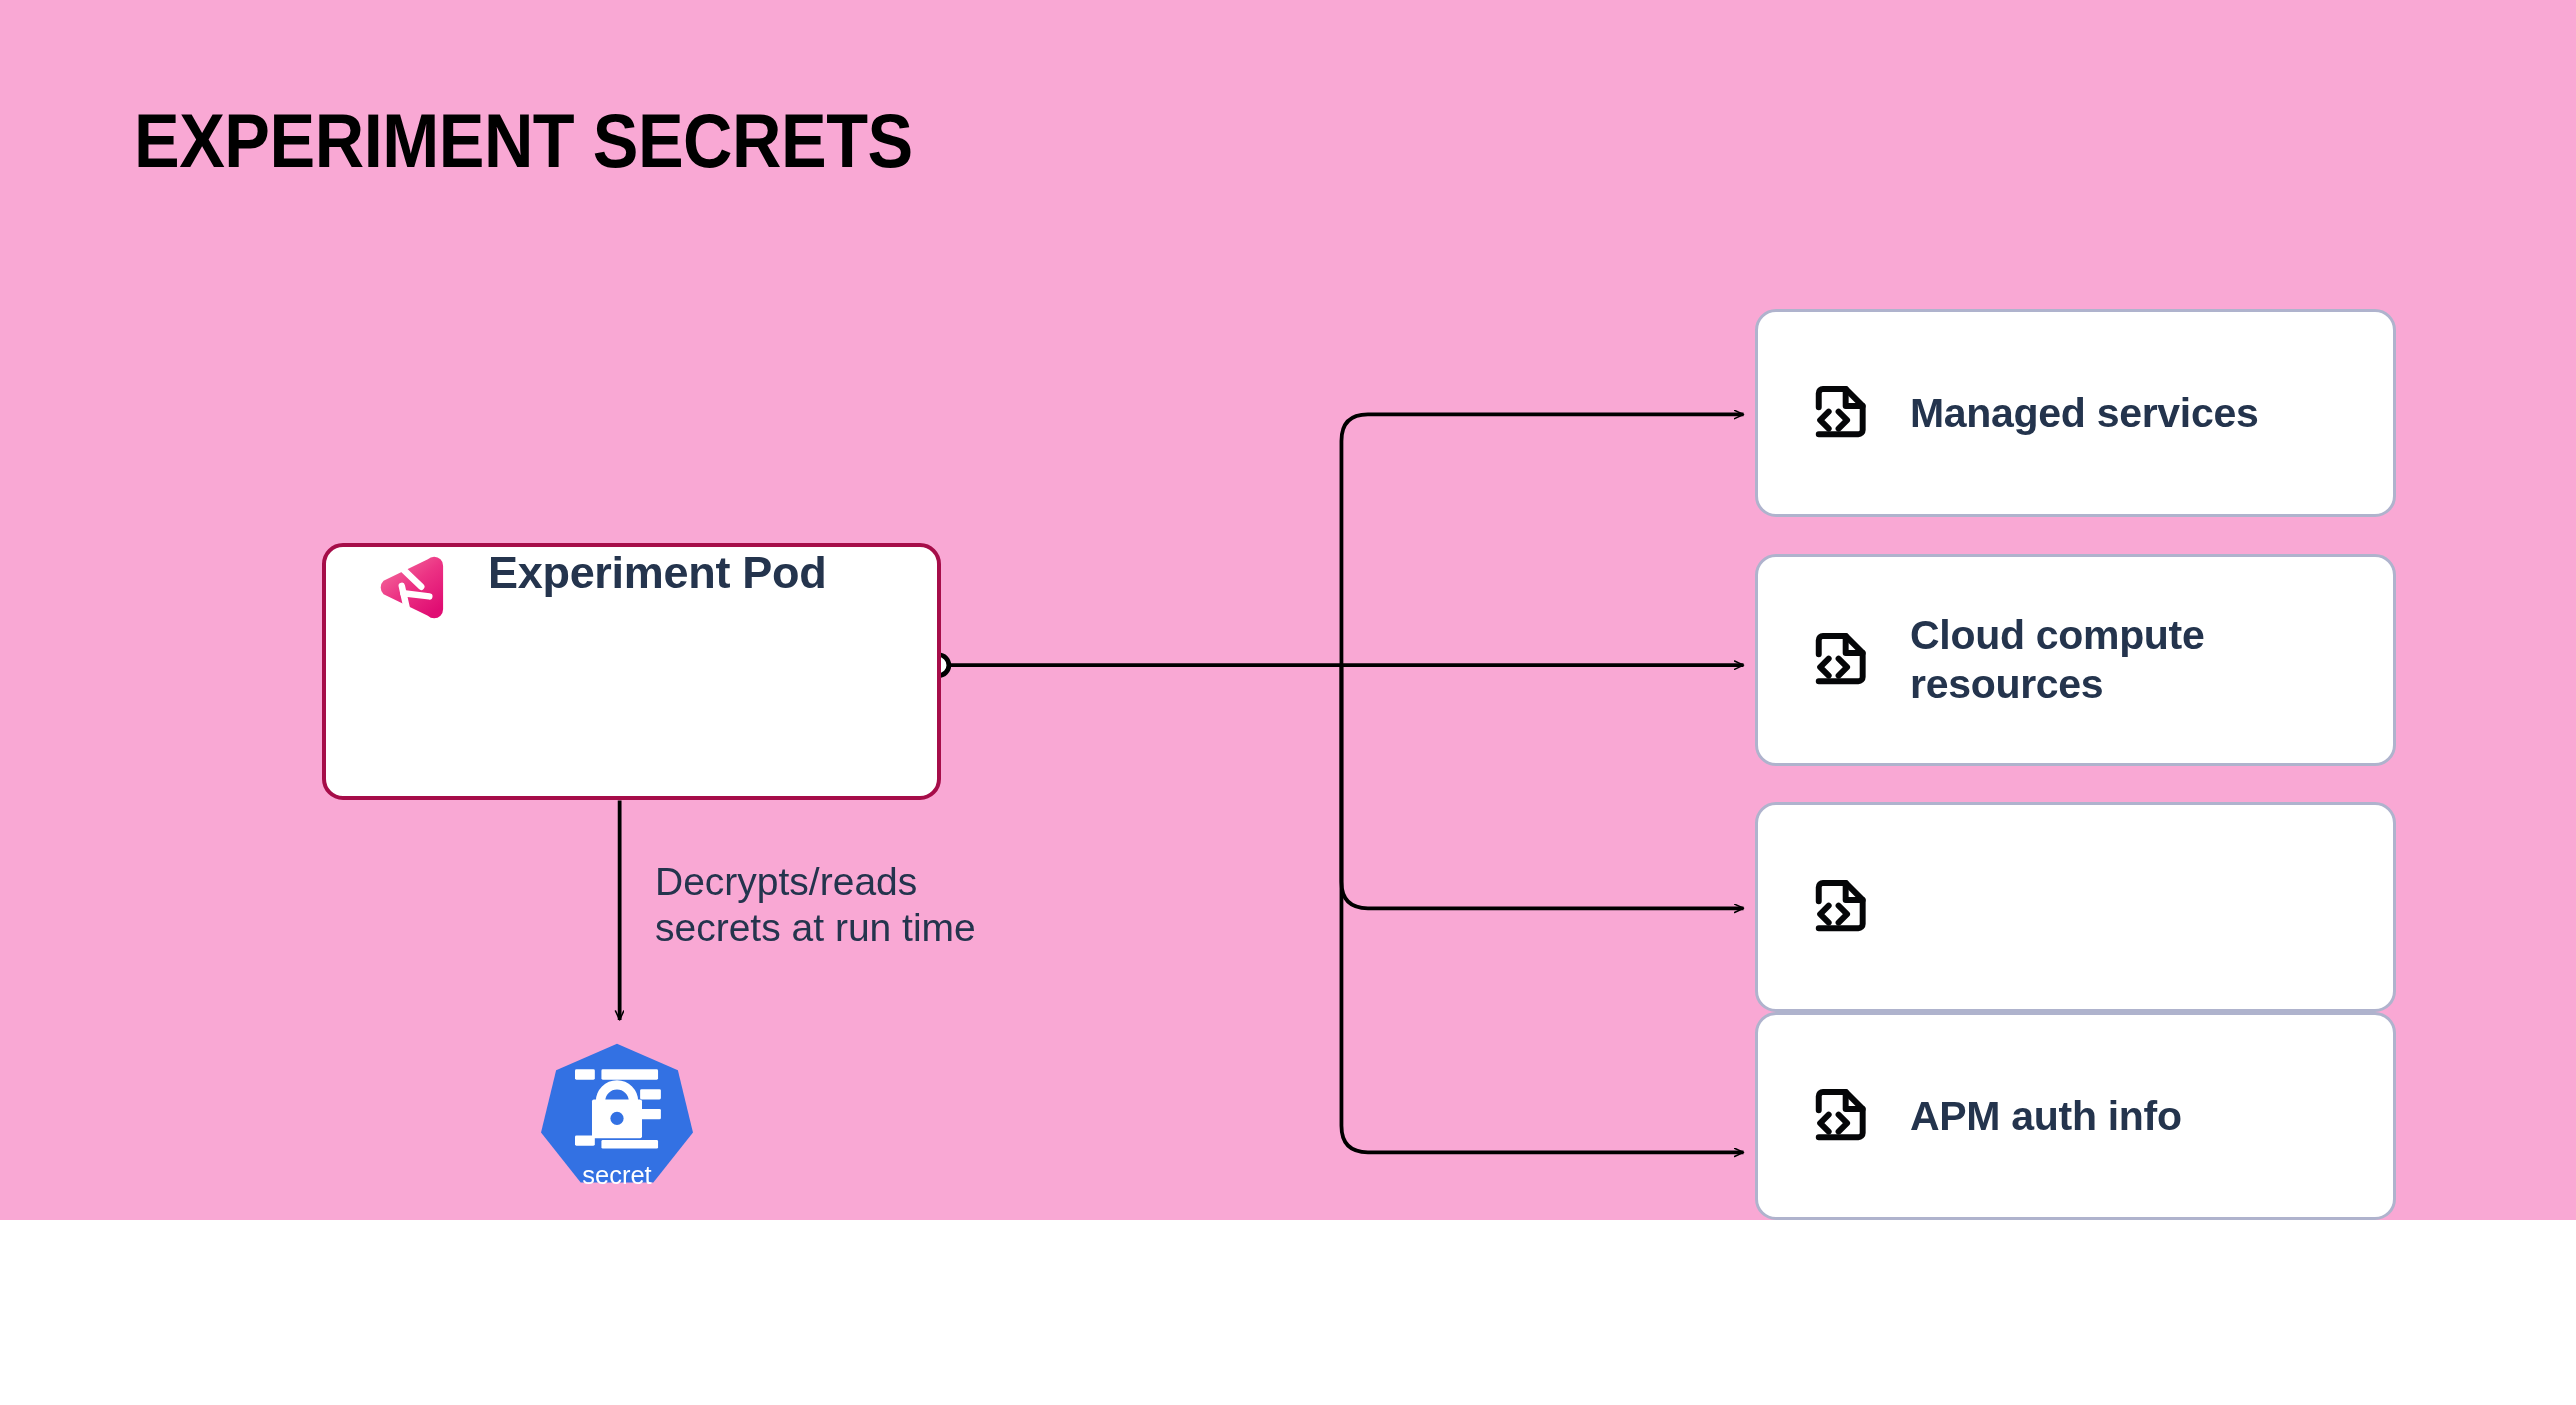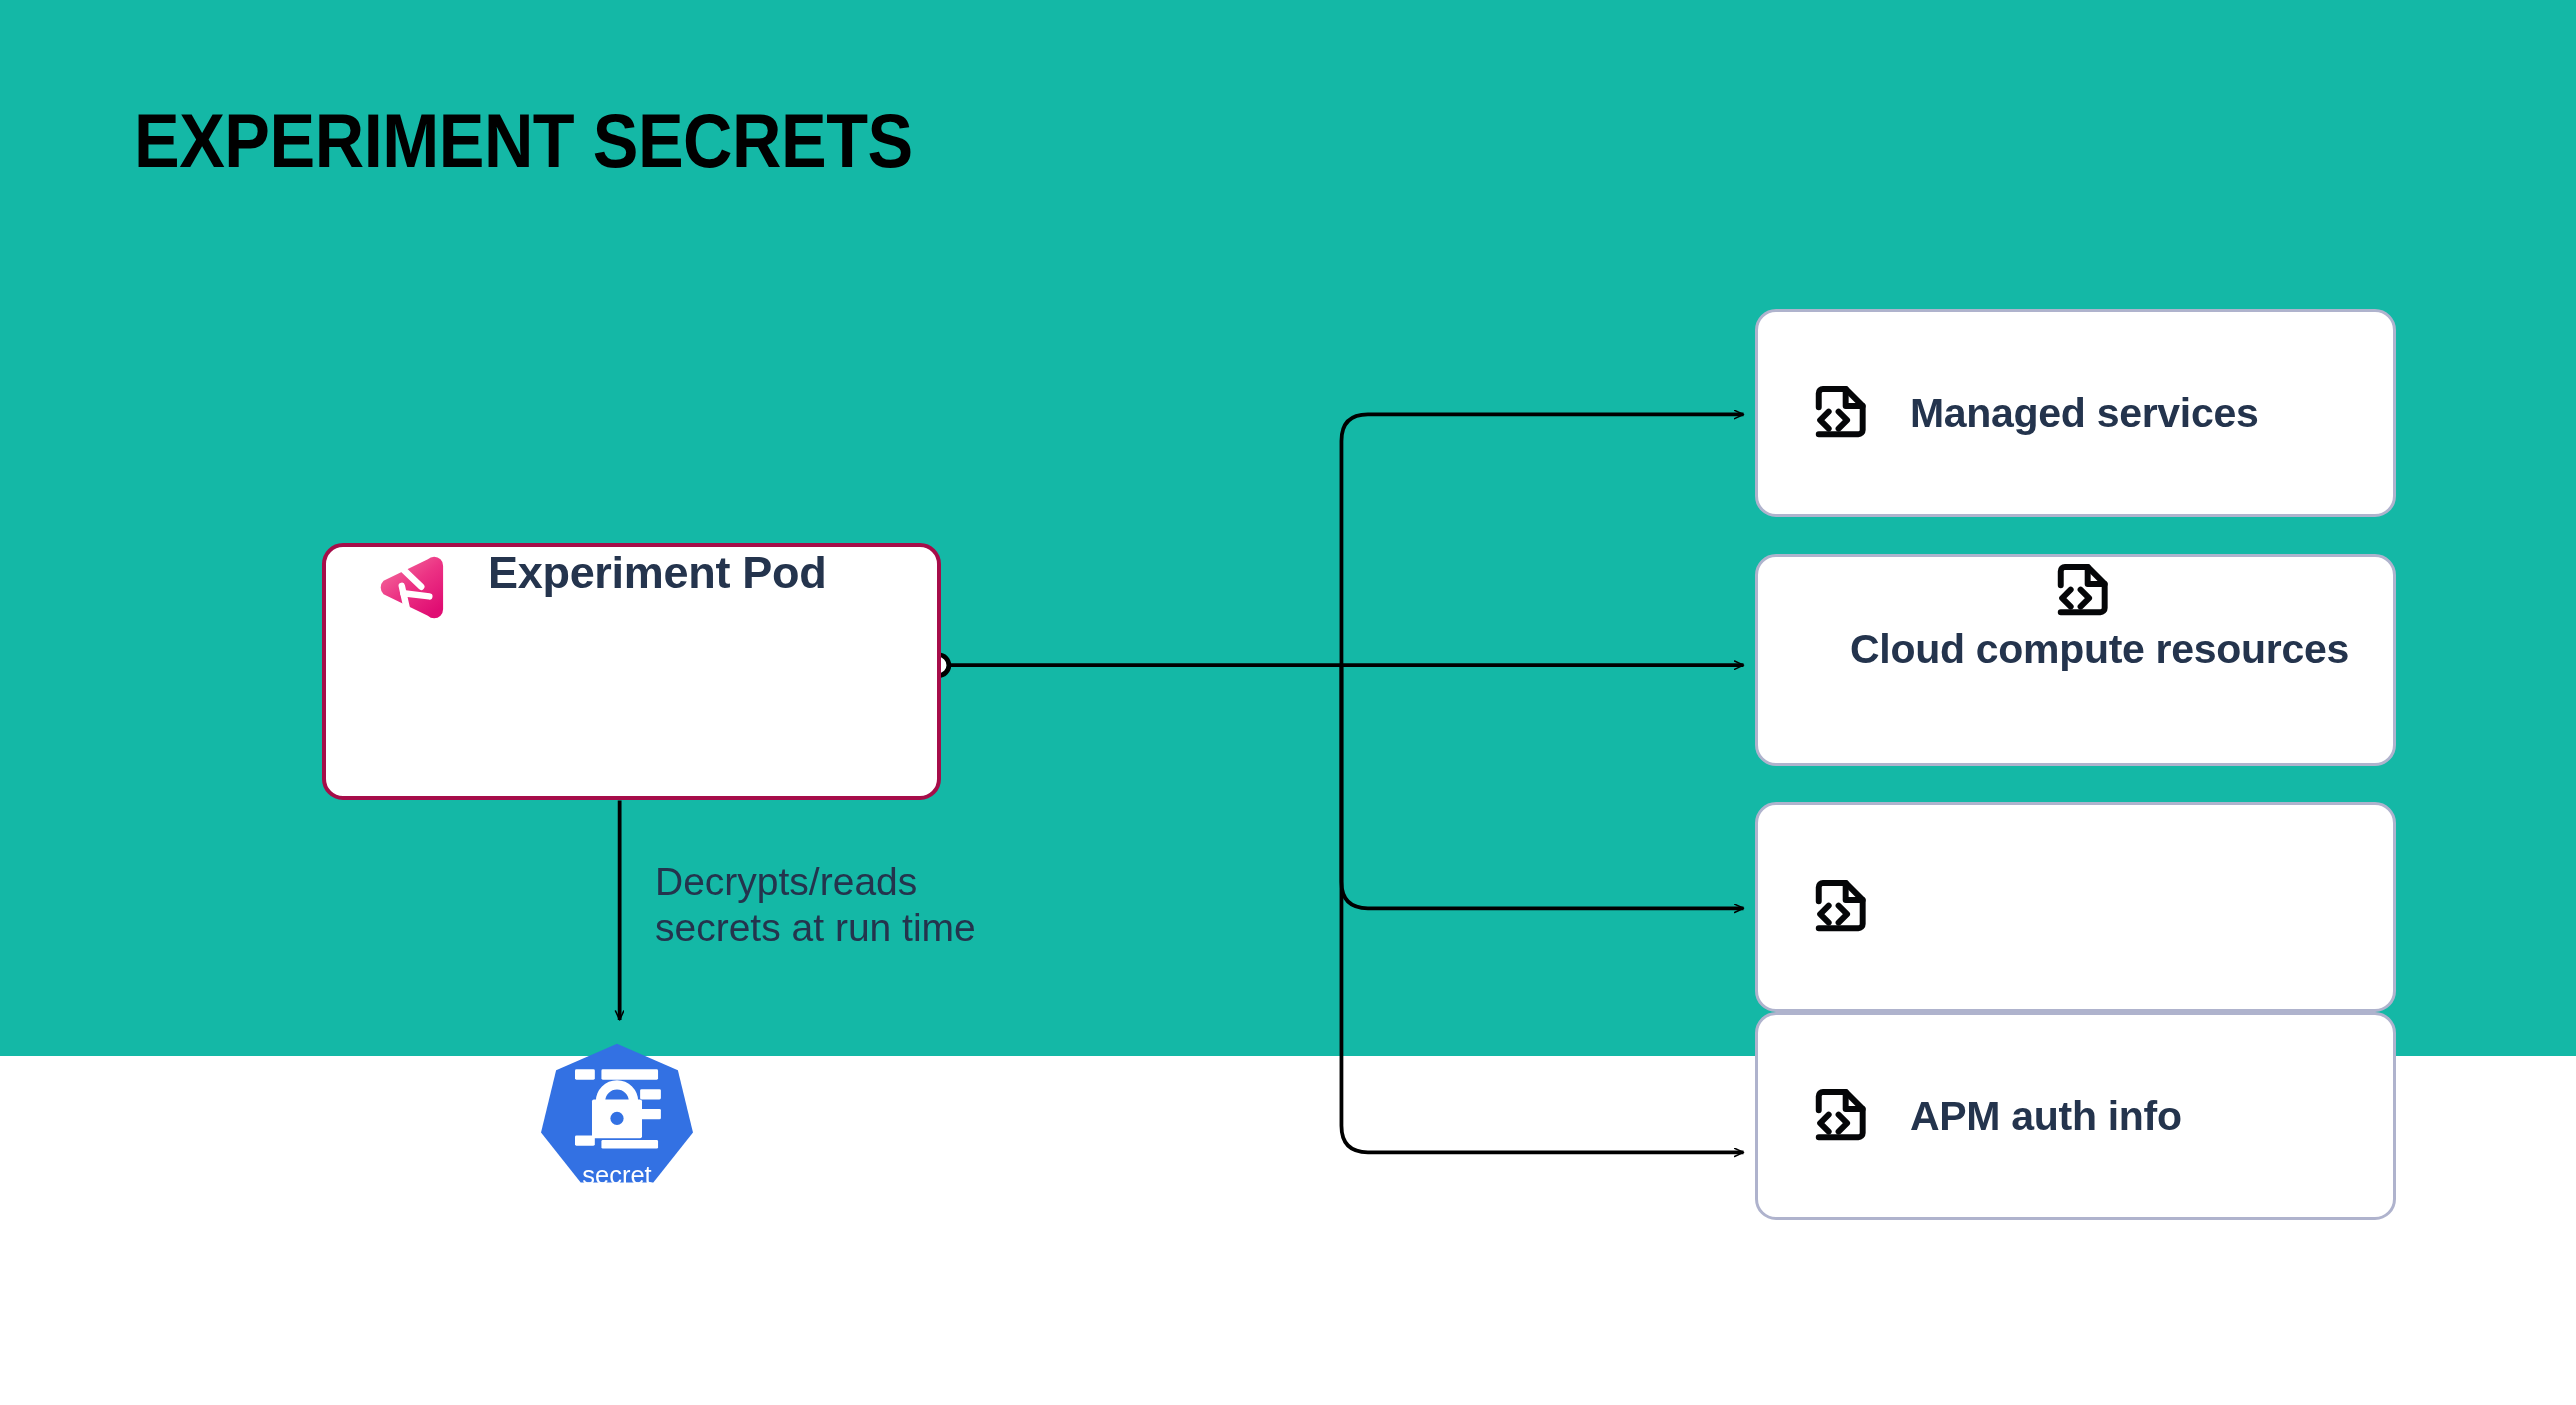--- a/index.html
+++ b/index.html
@@ -8,22 +8,22 @@
     width: 2576px;
     height: 1406px;
     background: #ffffff;
     font-family: "Liberation Sans", sans-serif;
     overflow: hidden;
   }
 
   #canvas {
     position: relative;
     width: 2576px;
-    height: 1056px;
-    background: #14b8a6;
+    height: 1220px;
+    background: #f9a8d4;
   }
 
   
   #page-title {
     position: absolute;
     left: 134px;
     top: 99px;
     font-family: "Liberation Sans", sans-serif;
     font-weight: bold;
     font-size: 76px;
@@ -121,21 +121,21 @@
   .card-icon svg { display: block; width: 68px; height: 68px; }
   .card-label {
     font-size: 41px;
     line-height: 49px;
     font-weight: bold;
     color: #24344D;
     letter-spacing: -0.3px;
   }
 
   #card-0 { top: 309px;  height: 208px; }
-  #card-1 { top: 554px;  height: 212px; flex-direction: column; }
+  #card-1 { top: 554px;  height: 212px; }
   #card-2 { top: 802px;  height: 210px; }
   #card-3 { top: 1012px; height: 208px; }
 </style>
 </head>
 <body>
 
 <div id="canvas">
 
   <div id="page-title">EXPERIMENT SECRETS</div>
 

